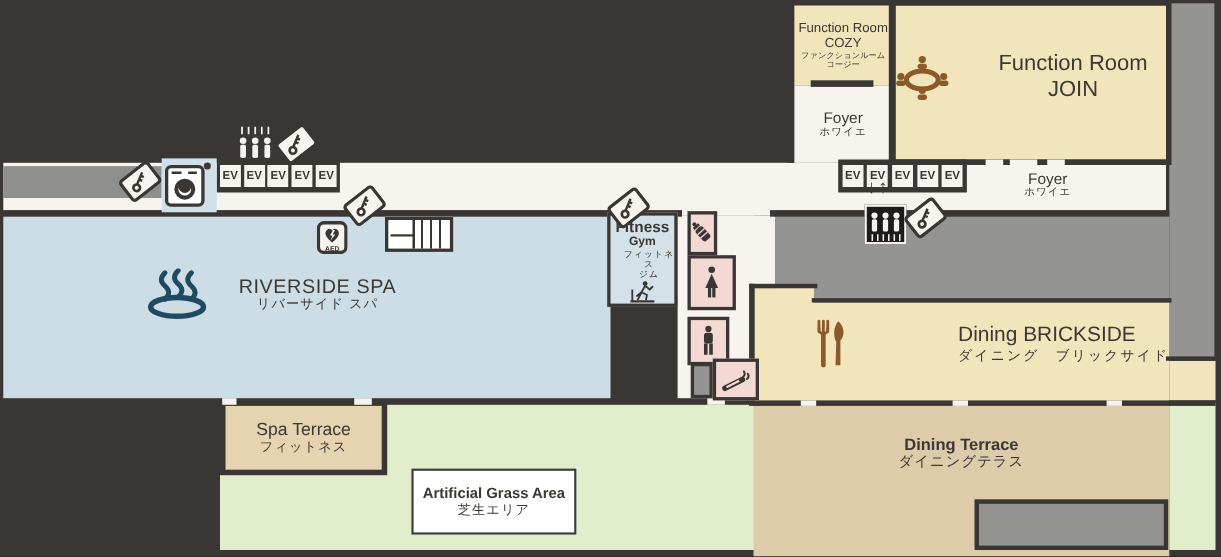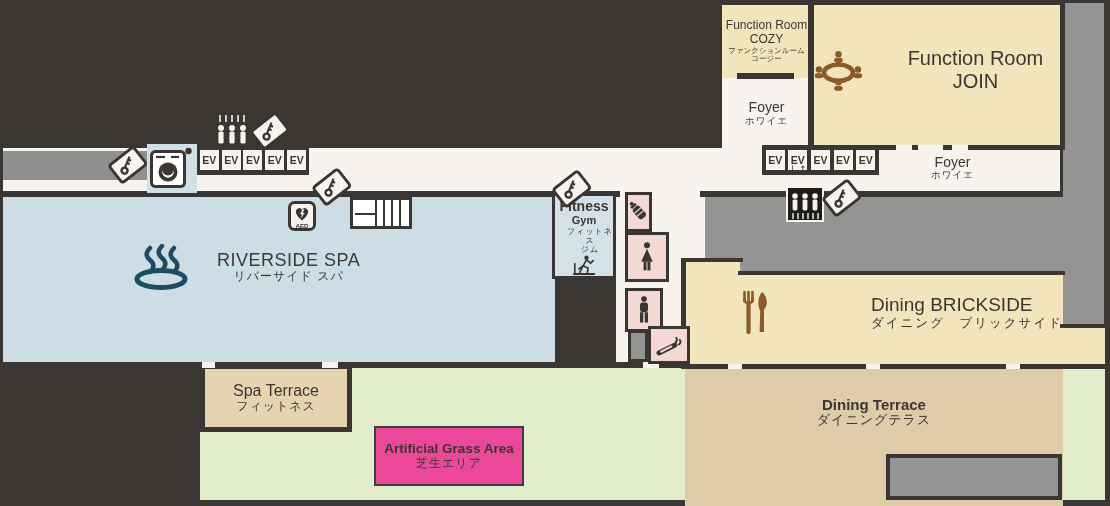--- a/index.html
+++ b/index.html
@@ -115,21 +115,21 @@
   <div class="abs lbl" style="left:685px;top:368px;width:378px;height:132px;background:#decbaa;justify-content:flex-start;padding-top:28px;">
     <span class="en" style="font-size:15px;font-weight:bold;">Dining Terrace</span>
     <span class="jp" style="font-size:13px;">ダイニングテラス</span>
   </div>
   <div class="abs" style="left:886px;top:454px;width:176px;height:46px;background:#949492;border:4px solid #3a3633;box-sizing:border-box;"></div>
   <div class="abs" style="left:1063px;top:366px;width:42px;height:134px;background:#e2eecb;"></div>
   <div class="abs lbl" style="left:200px;top:364px;width:152px;height:68px;background:#e6d3b0;border:5px solid #3a3633;box-sizing:border-box;">
     <span class="en" style="font-size:16px;">Spa Terrace</span>
     <span class="jp" style="font-size:12px;">フィットネス</span>
   </div>
-  <div class="abs lbl" style="left:374px;top:426px;width:150px;height:60px;background:#ec4899;border:2px solid #3c3c3c;box-sizing:border-box;">
+  <div class="abs lbl" style="left:374px;top:426px;width:150px;height:60px;background:#ffffff;border:2px solid #3c3c3c;box-sizing:border-box;">
     <span class="en" style="font-size:13.5px;font-weight:bold;">Artificial Grass Area</span>
     <span class="jp" style="font-size:12px;">芝生エリア</span>
   </div>
 
   <div class="wall" style="left:716px;top:3px;width:6px;height:145px;"></div>
   <div class="wall" style="left:808px;top:3px;width:6px;height:145px;"></div>
   <div class="wall" style="left:737px;top:73px;width:57px;height:6px;"></div>
   <div class="wall" style="left:0;top:191px;width:620px;height:6px;"></div>
   <div class="wall" style="left:700px;top:191px;width:363px;height:6px;"></div>
   <div class="wall" style="left:0;top:362px;width:686px;height:6px;"></div>

